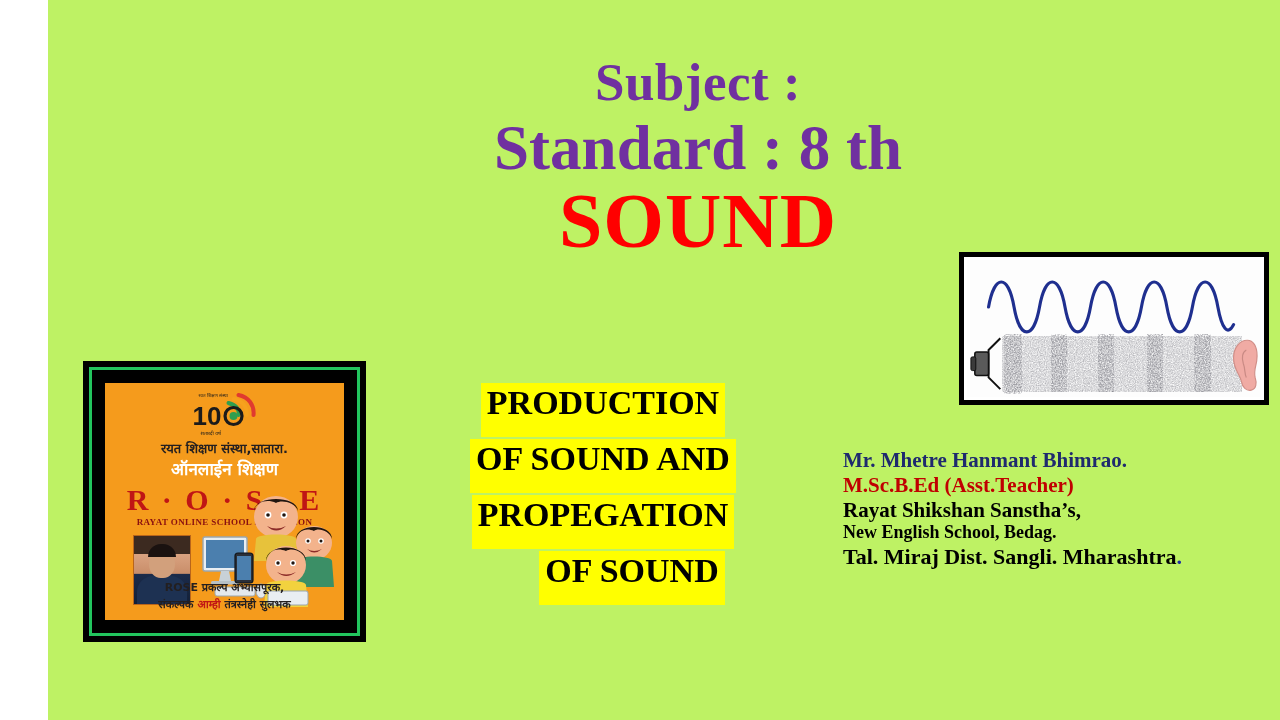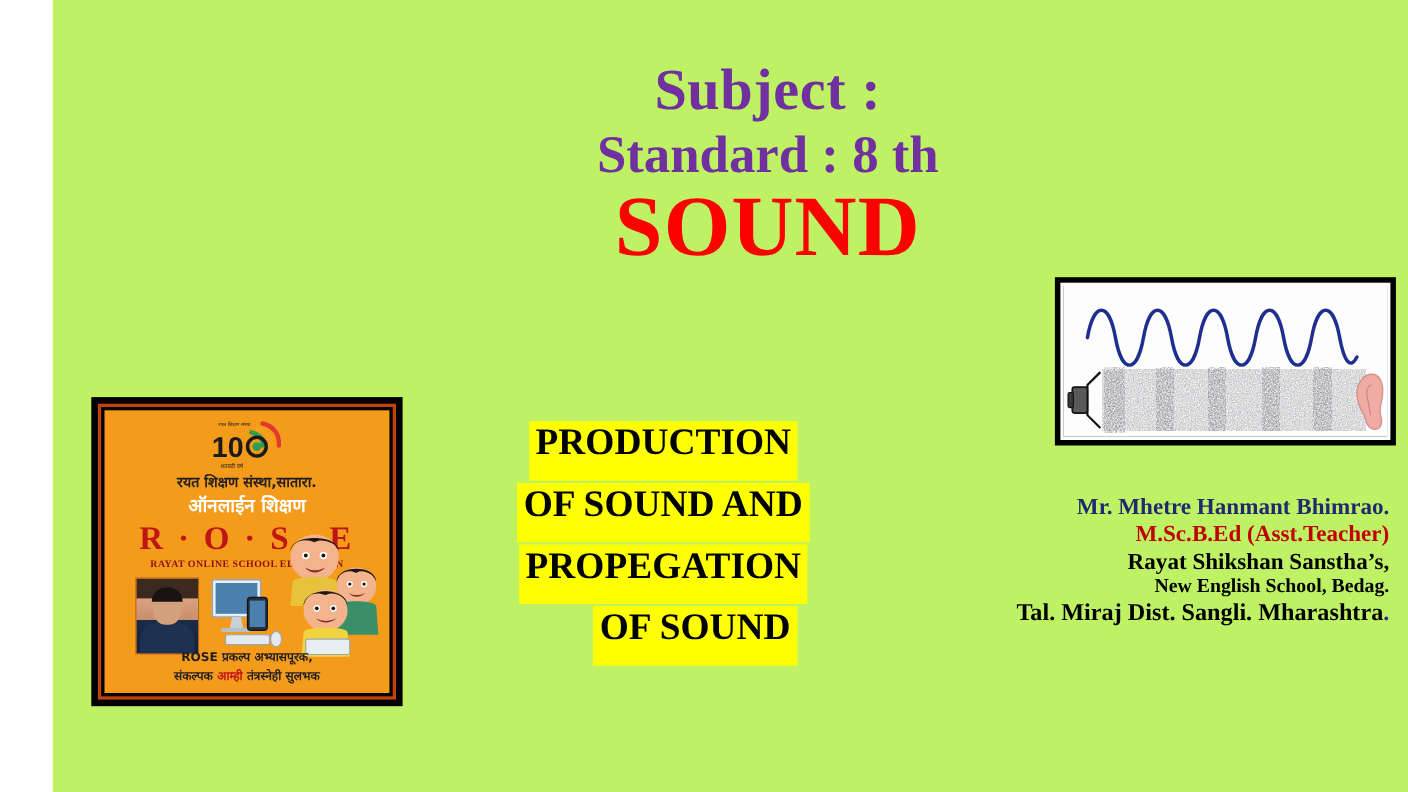--- a/index.html
+++ b/index.html
@@ -35,21 +35,21 @@
     letter-spacing: 0.5px;
   }
   .t-general {
     font-size: 53px;
     font-weight: bold;
     color: #ff0000;
     letter-spacing: 0.5px;
     margin-top: 8px;
   }
   .t-standard {
-    font-size: 48px;
+    font-size: 63px;
     font-weight: bold;
     color: #7030a0;
     margin-top: 8px;
   }
   .t-sound {
     font-size: 78px;
     font-weight: bold;
     color: #ff0000;
     margin-top: 2px;
     letter-spacing: 1px;
@@ -76,21 +76,21 @@
     padding: 1px 6px 15px 6px;
     white-space: nowrap;
   }
   .hl-line.l4 { text-align: center; padding-left: 58px; }
 
   
   .credits {
     position: absolute;
     left: 795px; top: 448px;
     width: 420px;
-    text-align: right;
+    text-align: left;
     line-height: 1.18;
   }
   .cr-name {
     font-size: 21px; font-weight: bold; color: #1f2a6e;
   }
   .cr-qual {
     font-size: 21px; font-weight: bold; color: #c00000;
   }
   .cr-sanstha {
     font-size: 21px; font-weight: bold; color: #000000;
@@ -130,24 +130,24 @@
   .poster {
     position: absolute;
     left: 35px; top: 361px;
     width: 283px; height: 281px;
     background: #000000;
     padding: 6px;
     box-sizing: border-box;
   }
   .poster-mid {
     width: 100%; height: 100%;
-    border: 3px solid #c2410c;
+    border: 3px solid #22c55e;
     box-sizing: border-box;
     background: #000;
-    padding: 3px;
+    padding: 13px;
   }
   .poster-inner {
     width: 100%; height: 100%;
     background: #f59b1c;
     position: relative;
     overflow: hidden;
     box-sizing: border-box;
   }
   .p-logo {
     position: absolute; left: 50%; top: 6px;

